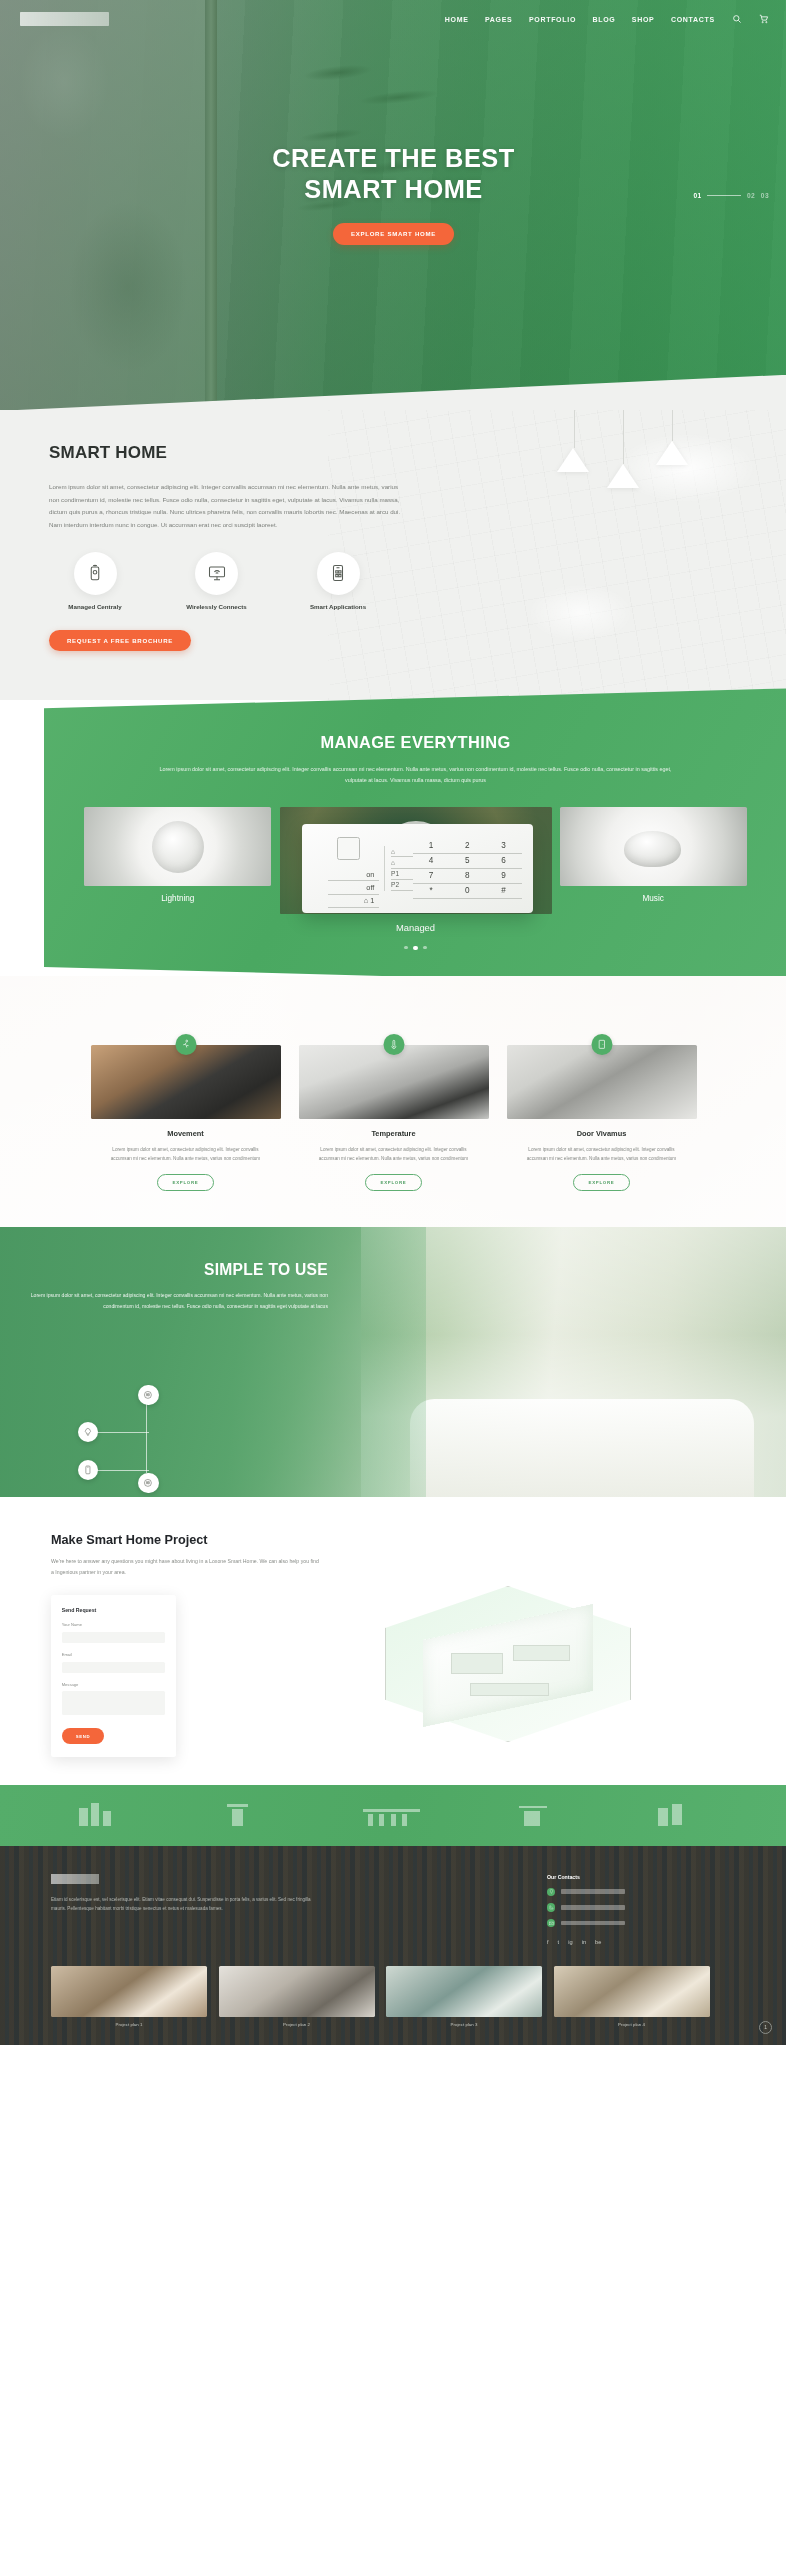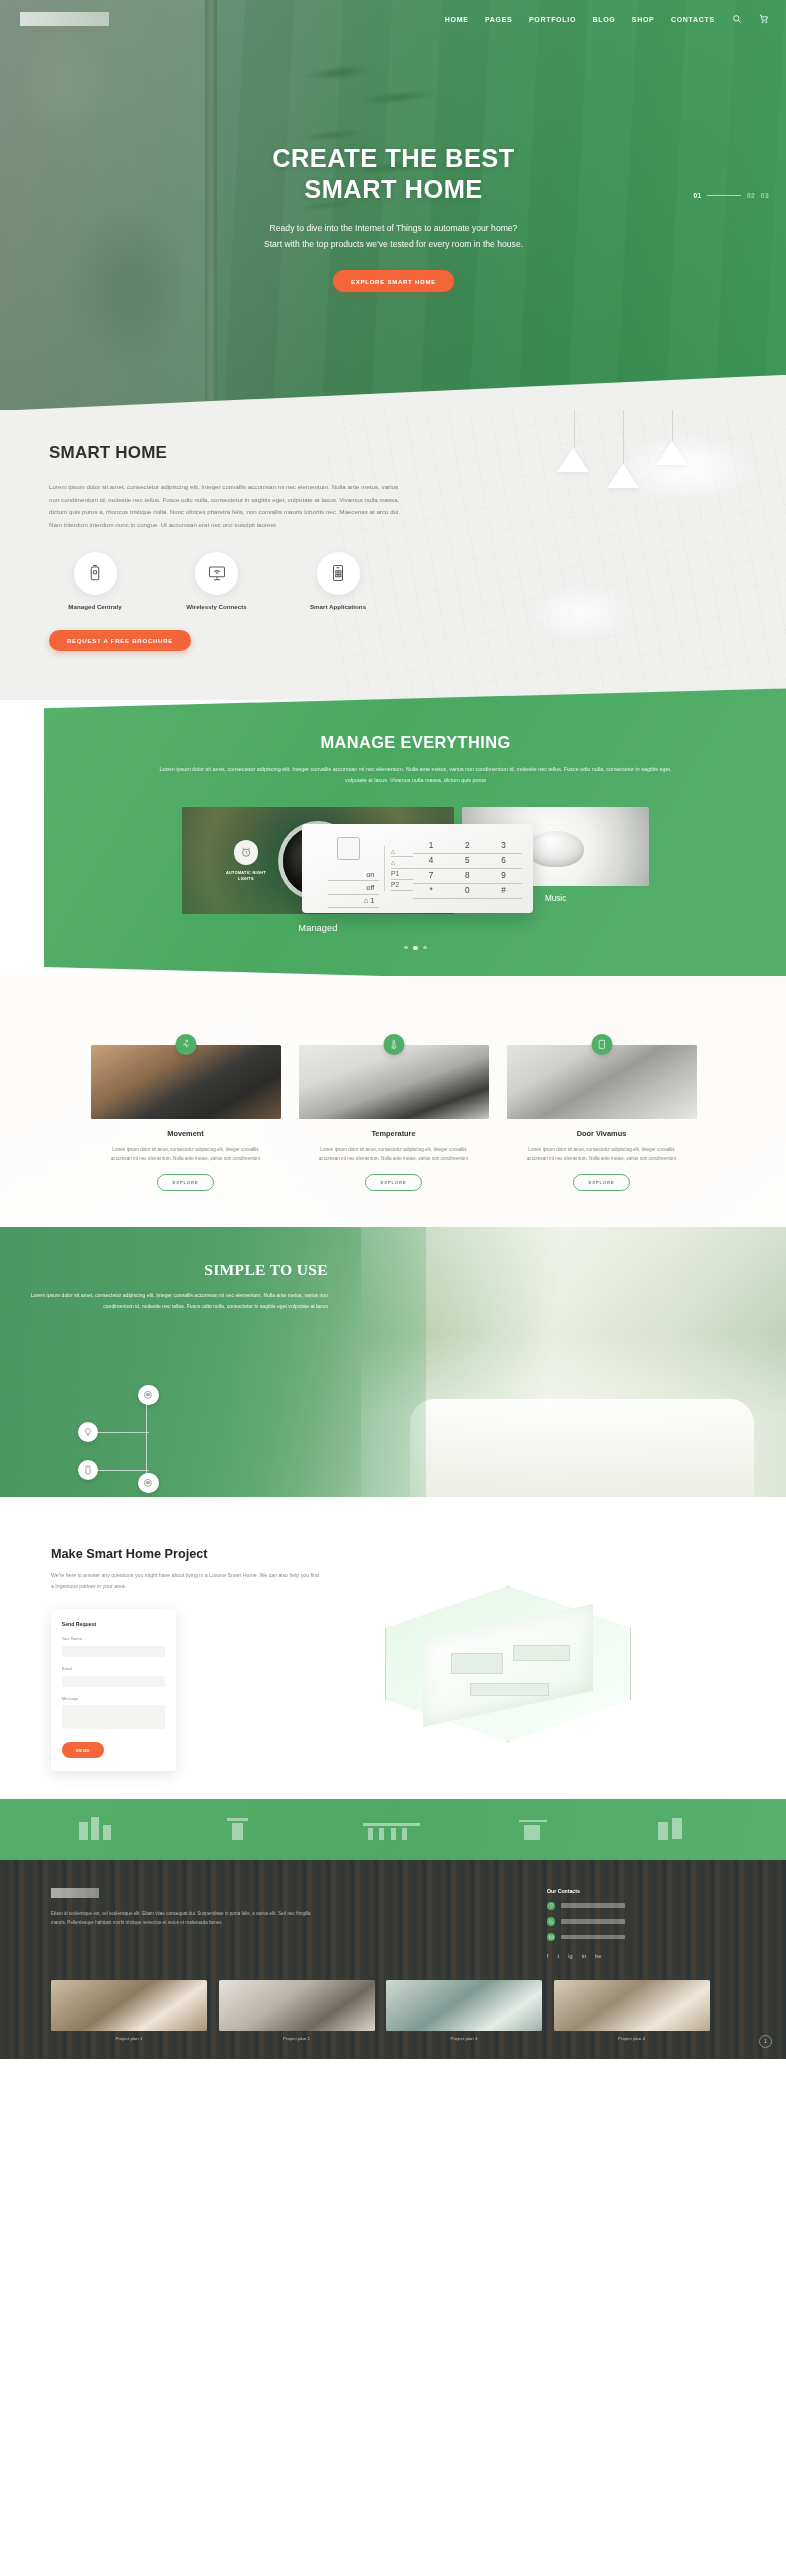--- a/index.html
+++ b/index.html
@@ -261,21 +261,21 @@
     content:""; position:absolute; right:33px; bottom:0; width:344px; height:98px;
     background: linear-gradient(180deg, rgba(255,255,255,.9), rgba(236,238,230,.95));
     border-radius: 24.6px 24.6px 0 0;
   }
   .simple-overlay {
     position:absolute; left:0; top:0; width:426px; height:100%;
     background: linear-gradient(95deg, rgba(72,150,95,.92) 0%, rgba(80,160,102,.82) 55%, rgba(110,180,125,.25) 100%);
   }
   .simple-inner { position:relative; z-index:4; padding: 34px 0 0 0; }
   .simple h2 {
-    color:#fff; font-size: 15.6px; font-weight: 800; letter-spacing:0.3px; width: 328px; text-align:right;font-family:Liberation Serif, serif;
+    color:#fff; font-size: 15.6px; font-weight: 800; letter-spacing:0.3px; width: 328px; text-align:right;
   }
   .simple p {
     margin-top: 11.5px; width: 328px; text-align:right;
     color: rgba(255,255,255,.9); font-size: 5.1px; line-height: 2.1;
   }
   .nodes { position:absolute; z-index:5; left: 66px; top: 156px; width: 213px; height: 107px; }
   .node {
     position:absolute; width: 20.5px;height:20.5px;border-radius:50%;background:#fff;
     display:flex;align-items:center;justify-content:center; box-shadow: 0 1.6px 4.9px rgba(0,0,0,.15);
   }
@@ -297,21 +297,21 @@
   .kp-mid { width: 29.5px; border-left:0.8px solid #cfd2cd; padding-left:6.6px; font-size:6.6px; color:#5a5f58; }
   .kp-mid div { padding: 1.6px 0; border-bottom:0.8px solid #c6c9c4; }
   .kp-grid { flex:1; display:grid; grid-template-columns: repeat(3,1fr); }
   .kp-grid span {
     text-align:center; font-size: 8.2px; color:#3f433d; padding: 2.5px 0;
     border-bottom:0.8px solid #c6c9c4;
   }
 
   
   .project { position:relative; background:#fff; padding: 36px 0 28px; overflow:hidden; }
-  .project-inner { padding-left: 51px; position:relative; z-index:3;margin-top:14px; }
+  .project-inner { padding-left: 51px; position:relative; z-index:3; }
   .project h2 { font-size: 12.7px; font-weight: 800; color:#23262a; }
   .project .lead { margin-top: 9px; width: 270px; font-size: 5.2px; line-height: 2.05; color:#8a8d89; }
   .form-card {
     margin-top: 18px; width: 125px; background:#fff; border-radius: 2.5px;
     box-shadow: 0 3.3px 14.8px rgba(0,0,0,.10); padding: 11.5px 10.7px 13px;
   }
   .form-card h3 { font-size: 5.2px; font-weight: 800; color:#2d3034; }
   .form-label { margin-top: 9px; font-size: 4.1px; color:#8c8f8b; }
   .form-input {
     margin-top: 3.3px; width: 100%; height: 11.5px; border: none; border-radius: 1.6px;
@@ -422,24 +422,20 @@
             </svg>
         </span>
       </nav>
     </div>
 
     <div class="hero-inner">
       <h1 class="hero-title">
         <span>CREATE THE BEST</span><br>
         <span>SMART HOME</span>
       </h1>
-      <p class="hero-sub">
-        <span>Ready to dive into the Internet of Things to automate your home?</span><br>
-        <span>Start with the top products we've tested for every room in the house.</span>
-      </p>
       <button class="btn-orange">EXPLORE SMART HOME</button>
     </div>
 
     <div class="slide-nums">
       <span class="n active">01</span>
       <span class="slide-line"></span>
       <span class="n">02</span>
       <span class="n">03</span>
     </div>
     <div class="hero-diag"></div>
@@ -499,20 +495,24 @@
 
       <button class="btn-orange btn-brochure">REQUEST A FREE BROCHURE</button>
     </div>
   </section>
 
   <section class="manage">
     <h2>MANAGE EVERYTHING</h2>
     <p>Lorem ipsum dolor sit amet, consectetur adipiscing elit. Integer convallis accumsan mi nec elementum. Nulla ante metus, varius non condimentum id, molestie nec tellus. Fusce odio nulla, consectetur in sagittis eget, vulputate at lacus. Vivamus nulla massa, dictum quis purus</p>
 
     <div class="carousel">
+      <div class="card small">
+        <div class="card-img img-light"></div>
+        <div class="card-cap">Lightning</div>
+      </div>
 
       <div class="card big">
         <div class="card-img img-heat">
           <div class="card-overlay">
             <div class="mini">
               <div class="mini-circle">
                 <svg viewBox="0 0 24 24">
                     <circle cx="12" cy="13" r="7"></circle>
                     <path d="M12 9.5V13l2.5 1.5"></path>
                     <line x1="5" y1="4" x2="8" y2="6.5"></line>

